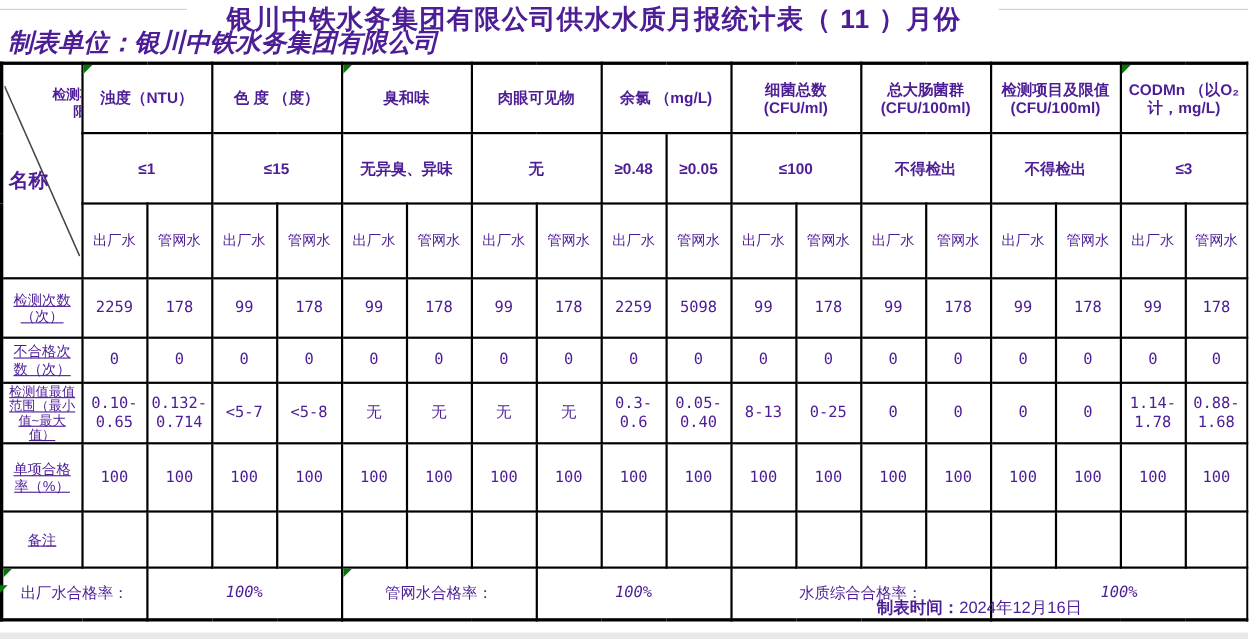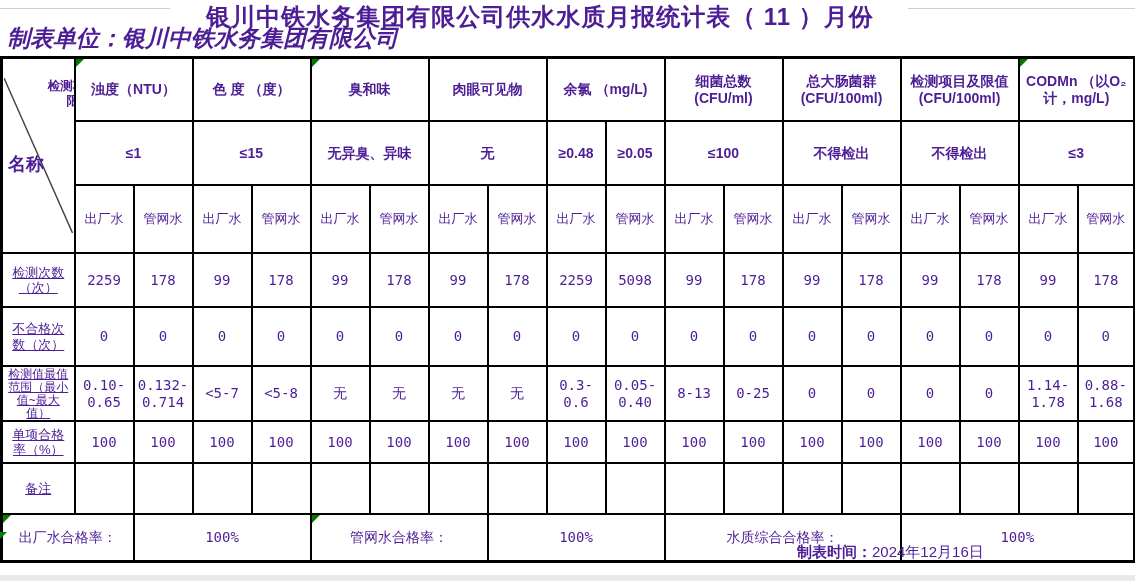--- a/index.html
+++ b/index.html
@@ -9,31 +9,31 @@
          text-align:center;font-size:24px;font-weight:bold;letter-spacing:1px;}
   .prepared{position:absolute;top:23px;left:7px;font-size:23px;font-weight:bold;font-style:italic;}
   .faint{position:absolute;top:8px;height:1px;background:#cfcfcf;}
   .faint.l{left:0;width:170px;}
   .faint.r{left:908px;width:227px;}
   table.wq{position:absolute;top:56px;left:0;width:1133px;border-collapse:collapse;
            table-layout:fixed;border:3px solid #000;}
   table.wq td{border:2px solid #000;text-align:center;vertical-align:middle;
               padding:0 1px;overflow:hidden;white-space:pre-line;line-height:1.2;}
   tr.r-name{height:51px;}  tr.r-limit{height:51px;} tr.r-sub{height:55px;}
-  tr.rb1{height:54px;} tr.rb2{height:59px;} tr.rb3{height:55px;}
-  tr.rb4{height:42px;} tr.rb5{height:51px;} tr.r-sum{height:47px;margin-top:48px;}
+  tr.rb1{height:54px;} tr.rb2{height:41px;} tr.rb3{height:55px;}
+  tr.rb4{height:62px;} tr.rb5{height:51px;} tr.r-sum{height:47px;margin-top:48px;}
   td.hdr{font-weight:bold;font-size:14px;line-height:1.25;}
   td.limit{font-weight:bold;font-size:14px;}
   td.sub{font-size:13px;}
   td.rowlabel{font-size:13px;line-height:1.15;text-decoration:underline;}
   td.rowlabel.small{font-size:12px;line-height:1.1;}
   td.val{font-size:14px;font-family:"DejaVu Sans Mono",monospace;line-height:1.15;}
   td.sumlabel{font-size:14px;}
   td.sumlabel.bold{font-weight:normal;}
-  td.sumval{font-size:14px;font-family:"DejaVu Sans Mono",monospace;}
+  td.sumval{font-size:14px;font-family:"DejaVu Sans Mono",monospace;font-style:italic;}
   td.flag{position:relative;}
   td.flag::before{content:"";position:absolute;top:0;left:0;width:0;height:0;
       border-top:8px solid #007b00;border-right:8px solid transparent;}
   td.corner{vertical-align:top;text-align:left;}
   .cornerwrap{position:relative;width:100%;height:155px;}
   .cornerwrap svg{position:absolute;top:0;left:0;width:100%;height:100%;}
   .c-top{position:absolute;top:1px;left:2px;width:66px;font-weight:bold;font-size:12.5px;line-height:1.2;margin-left:40px;}
   .c-bottom{position:absolute;top:76px;left:4px;font-weight:bold;font-size:18px;}
   .footer{position:absolute;top:543px;left:797px;font-size:15px;}
   .footer .flab{font-weight:bold;}

